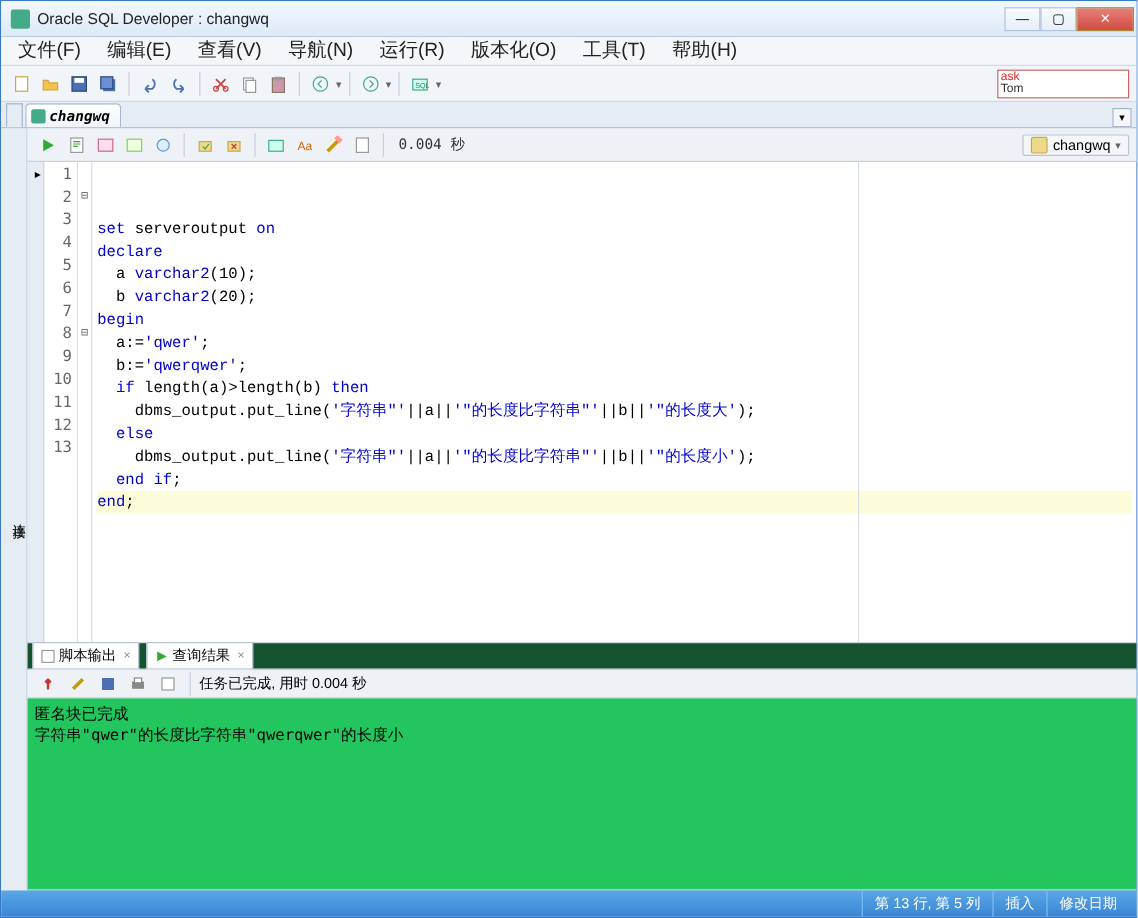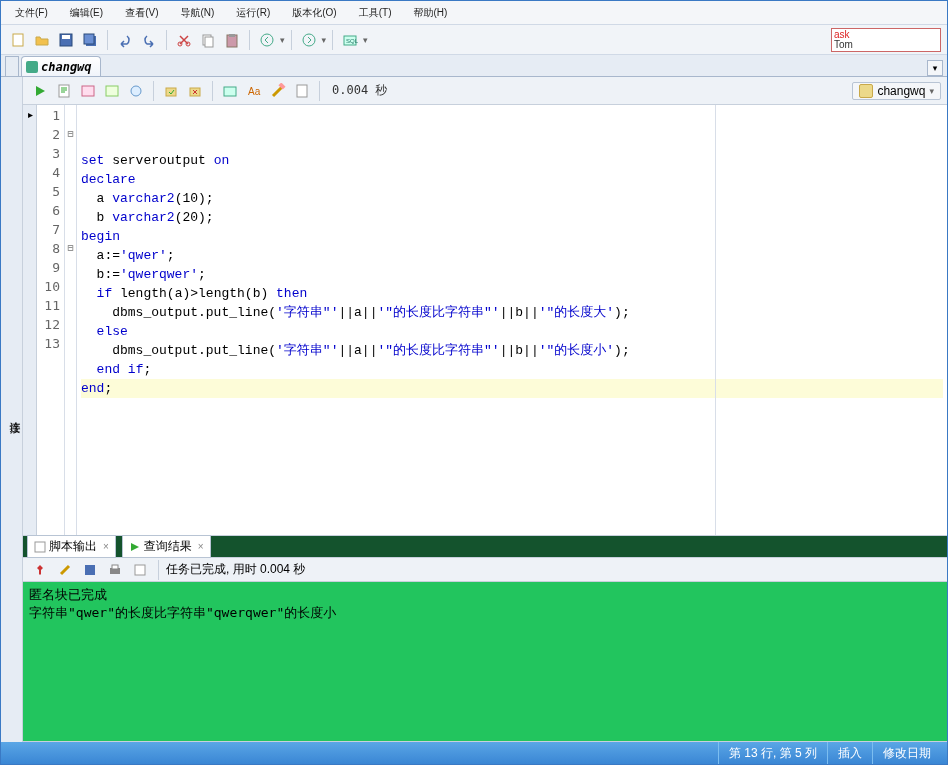--- a/index.html
+++ b/index.html
@@ -6,21 +6,21 @@
 body { font-family: "Microsoft YaHei", SimSun, Arial, sans-serif; font-size: 12px; background: #fff; overflow: hidden; width: 948px; height: 765px; }
 .window { width: 948px; height: 765px; border: 1px solid #3a79c4; background: #fff; display: flex; flex-direction: column; }
 .titlebar { height: 30px; background: linear-gradient(#f3f8ff, #dde9f7); display: flex; align-items: center; padding: 0 2px; border-bottom: 1px solid #b9cde5; }
 .title-icon { width: 16px; height: 16px; margin: 0 6px; background: #4a8; border-radius: 2px; }
 .title-text { flex: 1; font-size: 13px; color: #222; }
 .winbtns { display: flex; gap: 0; }
 .winbtn { width: 30px; height: 20px; border: 1px solid #b0c4de; display: flex; align-items: center; justify-content: center; font-size: 11px; background: linear-gradient(#f9fbfe,#e6eef9); cursor: pointer; }
 .winbtn.max { width: 30px; }
 .winbtn.close { width: 48px; background: linear-gradient(#e8807a,#d14b42); color: #fff; border-color: #a83; }
 .menubar { height: 24px; display: flex; align-items: center; padding: 0 8px; border-bottom: 1px solid #d0d9e6; background: #f4f6f9; gap: 10px; }
-.menuitem { padding: 15px 6px; font-size: 10px; color: #222; cursor: pointer; }
+.menuitem { padding: 15px 6px; font-size: 16px; color: #222; cursor: pointer; }
 .toolbar1 { height: 30px; display: flex; align-items: center; padding: 0 6px; border-bottom: 1px solid #d0d9e6; background: #f1f4f8; gap: 2px; }
 .tbtn { width: 22px; height: 22px; display: flex; align-items: center; justify-content: center; border-radius: 2px; cursor: pointer; }
 .sep { width: 1px; height: 20px; background: #c7d0dc; margin: 0 4px; }
 .askbox { margin-left: auto; width: 110px; height: 24px; border: 1px solid #c66; background: #fff; font-size: 10px; padding: 1px 2px; line-height: 10px; }
 .askbox .ask { color: #d22; }
 .askbox .tom { color: #333; }
 .tabstrip { height: 22px; background: #e6ecf4; display: flex; align-items: end; padding: 0 4px; border-bottom: 1px solid #a8b7cc; }
 .doctab { height: 20px; background: linear-gradient(#fff,#f0f4fa); border: 1px solid #a8b7cc; border-bottom: none; border-radius: 4px 4px 0 0; padding: 1px 8px 0 4px; display: flex; align-items: center; gap: 3px; font-family: "SimSun", monospace; font-weight: bold; font-style: italic; font-size: 12px; }
 .doctab .dbico { width: 12px; height: 12px; background: #4a8; border-radius: 2px; }
 .dropbtn { margin-left: auto; width: 16px; height: 16px; border: 1px solid #a8b7cc; font-size: 9px; display:flex; align-items:center; justify-content:center; cursor:pointer; background:#f4f6f9; }
@@ -55,20 +55,29 @@
 .outtext { height: 160px; background: #22c55e; padding: 4px 6px; font-family: SimSun, monospace; font-size: 13px; overflow: auto; border-bottom: 1px solid #c7d0dc; }
 .statusbar { height: 22px; background: linear-gradient(#5aa6e6,#3a86d4); color: #fff; display: flex; align-items: center; font-size: 12px; padding: 0 6px; }
 .statusbar .cell { padding: 0 10px; border-left: 1px solid #7cbef0; height: 100%; display: flex; align-items: center; }
 .statusbar .spacer { flex: 1; }
 svg { display: block; }
 </style>
 </head>
 <body>
 
 <div class="window">
+  <div class="titlebar">
+    <div class="title-icon"></div>
+    <div class="title-text">Oracle SQL Developer : changwq</div>
+    <div class="winbtns">
+      <div class="winbtn">—</div>
+      <div class="winbtn max">▢</div>
+      <div class="winbtn close">✕</div>
+    </div>
+  </div>
 
   <div class="menubar">
     <span class="menuitem">文件(F)</span>
     <span class="menuitem">编辑(E)</span>
     <span class="menuitem">查看(V)</span>
     <span class="menuitem">导航(N)</span>
     <span class="menuitem">运行(R)</span>
     <span class="menuitem">版本化(O)</span>
     <span class="menuitem">工具(T)</span>
     <span class="menuitem">帮助(H)</span>

